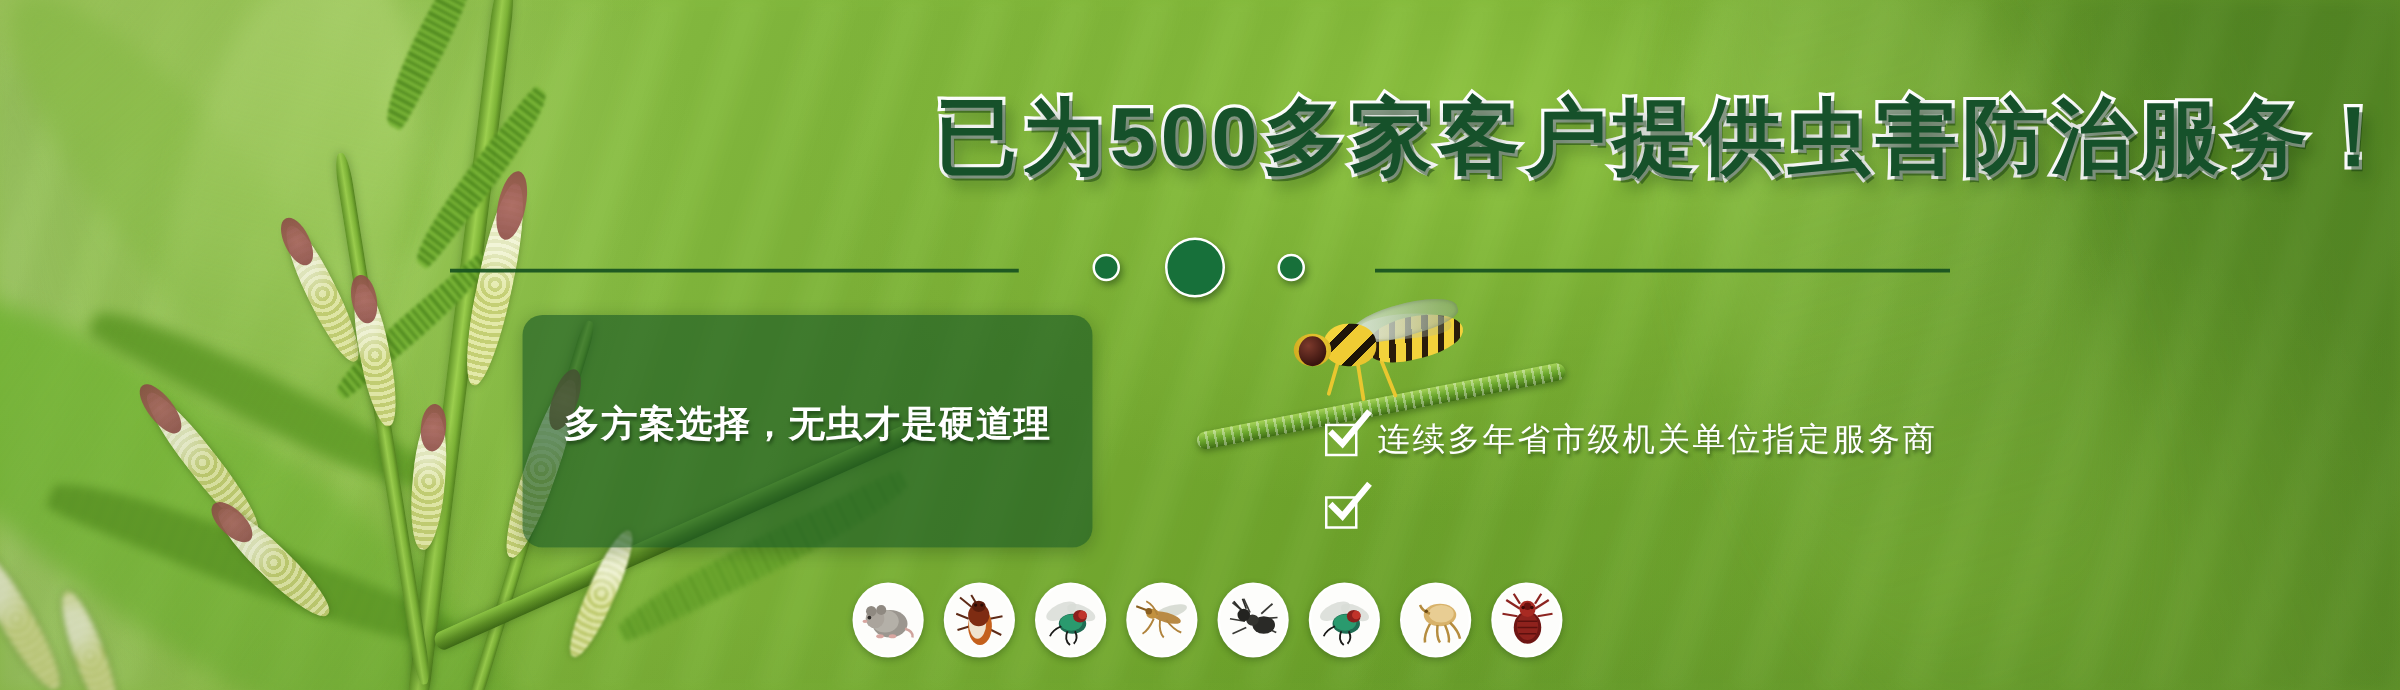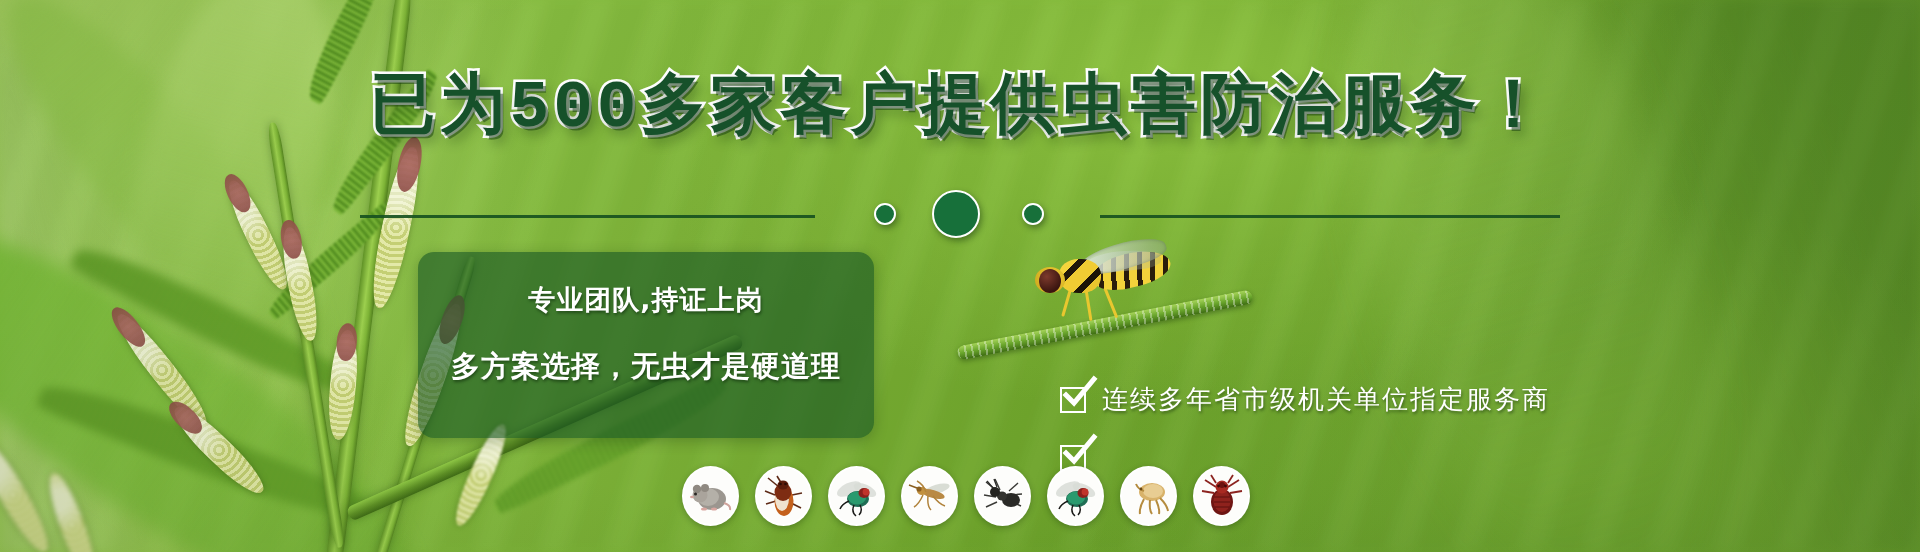--- a/index.html
+++ b/index.html
@@ -119,30 +119,30 @@
             border-radius:60% 80% 45% 70%; transform:rotate(-6deg);
             background:linear-gradient(100deg,rgba(220,230,220,.55),rgba(140,158,136,.25)); }
   .hf-leg{ position:absolute; width:3px; background:#e9c72f; border-radius:2px; }
   .hf-leg.l1{ left:30px; top:44px; height:28px; transform:rotate(16deg); }
   .hf-leg.l2{ left:52px; top:44px; height:32px; transform:rotate(-9deg); }
   .hf-leg.l3{ left:74px; top:40px; height:34px; transform:rotate(-22deg); }
 
   
   .headline{
     position:absolute; left:0; right:0; top:76px;
-    text-align:center;
+    text-align:right;
     font-size:66px; line-height:1; letter-spacing:4px; font-weight:bold;
     color:#16512a;
     -webkit-text-stroke:5px #ffffff;
     paint-order:stroke fill;
     text-shadow:
        3px 4px 0 rgba(12,48,10,.45),
        6px 8px 12px rgba(12,40,8,.35);
     white-space:nowrap;
-    font-family:Liberation Mono, monospace;
+    font-family:Liberation Sans, sans-serif;
   }
 
   
   .rule{ position:absolute; top:215px; height:3px; background:#17511f; opacity:.92; }
   .rule.left { left:360px;  width:455px; }
   .rule.right{ left:1100px; width:460px; }
   .dots{ position:absolute; top:190px; left:870px; width:200px; height:50px; }
   .dot{ position:absolute; border-radius:50%; background:#17703a;
         border:2px solid #ffffff; box-shadow:2px 3px 6px rgba(16,46,10,.45); }
   .dot.d1{ left:4px;  top:13px; width:22px; height:22px; }
@@ -161,21 +161,21 @@
   .claim{
     color:#ffffff; text-align:center; font-weight:bold;
     text-shadow:1px 2px 3px rgba(10,34,8,.55);
     font-family:"DejaVu Sans","Liberation Sans",sans-serif;
   }
   .claim.c0{ font-size:27px; letter-spacing:1px; margin-bottom:18px; }
   .claim.c1{ font-size:29px; letter-spacing:1px; margin-bottom:18px;margin-top:11px; }
   .claim.c2{ font-size:29px; letter-spacing:1px; }
 
   
-  .checklist{ position:absolute; left:1060px; top:334px;margin-top:48px; }
+  .checklist{ position:absolute; left:1060px; top:334px; }
   .check-row{ display:flex; align-items:center; margin-bottom:28px; }
   .check-box{ position:relative; width:26px; height:26px; border:2px solid #fff; flex:0 0 auto; }
   .check-box svg{ position:absolute; left:1px; top:-11px; width:34px; height:34px; overflow:visible; }
   .check-label{
     margin-left:16px; color:#ffffff; font-size:26px; letter-spacing:2px;
     text-shadow:1px 2px 3px rgba(10,34,8,.5);
     font-family:"DejaVu Sans","Liberation Sans",sans-serif;
     white-space:nowrap;
   }
 
@@ -247,21 +247,20 @@
 
   <div class="rule left"></div>
   <div class="rule right"></div>
   <div class="dots">
     <span class="dot d1"></span>
     <span class="dot d2"></span>
     <span class="dot d3"></span>
   </div>
 
   <div class="claims">
-    <div class="claim c0">专业团队,持证上岗</div>
     <div class="claim c1">多方案选择，无虫才是硬道理</div>
   </div>
 
   <div class="checklist">
 
     <div class="check-row">
       <span class="check-box">
         <svg viewBox="0 0 34 34" aria-hidden="true">
           <path d="M3 17 L11 25 L31 1" fill="none" stroke="#ffffff" stroke-width="5" stroke-linecap="square" stroke-linejoin="miter"></path>
         </svg>

